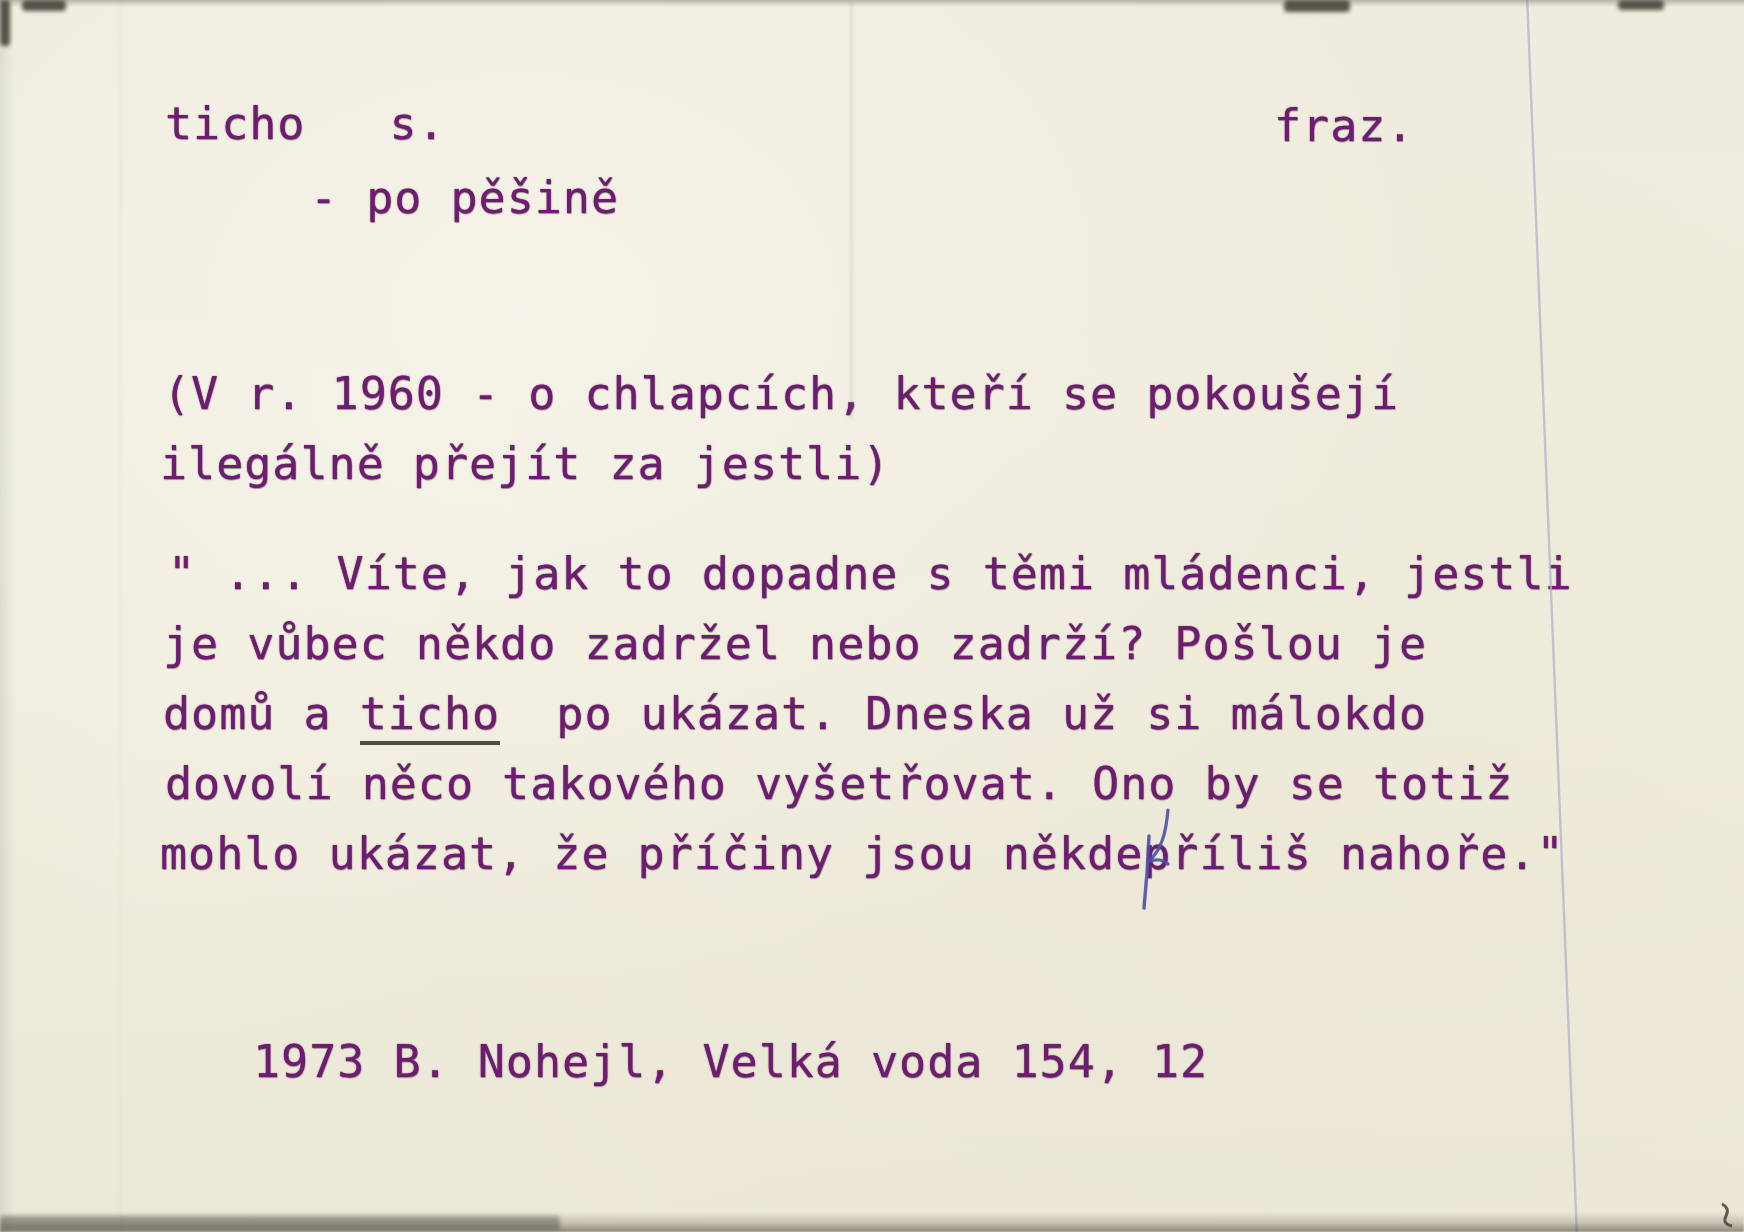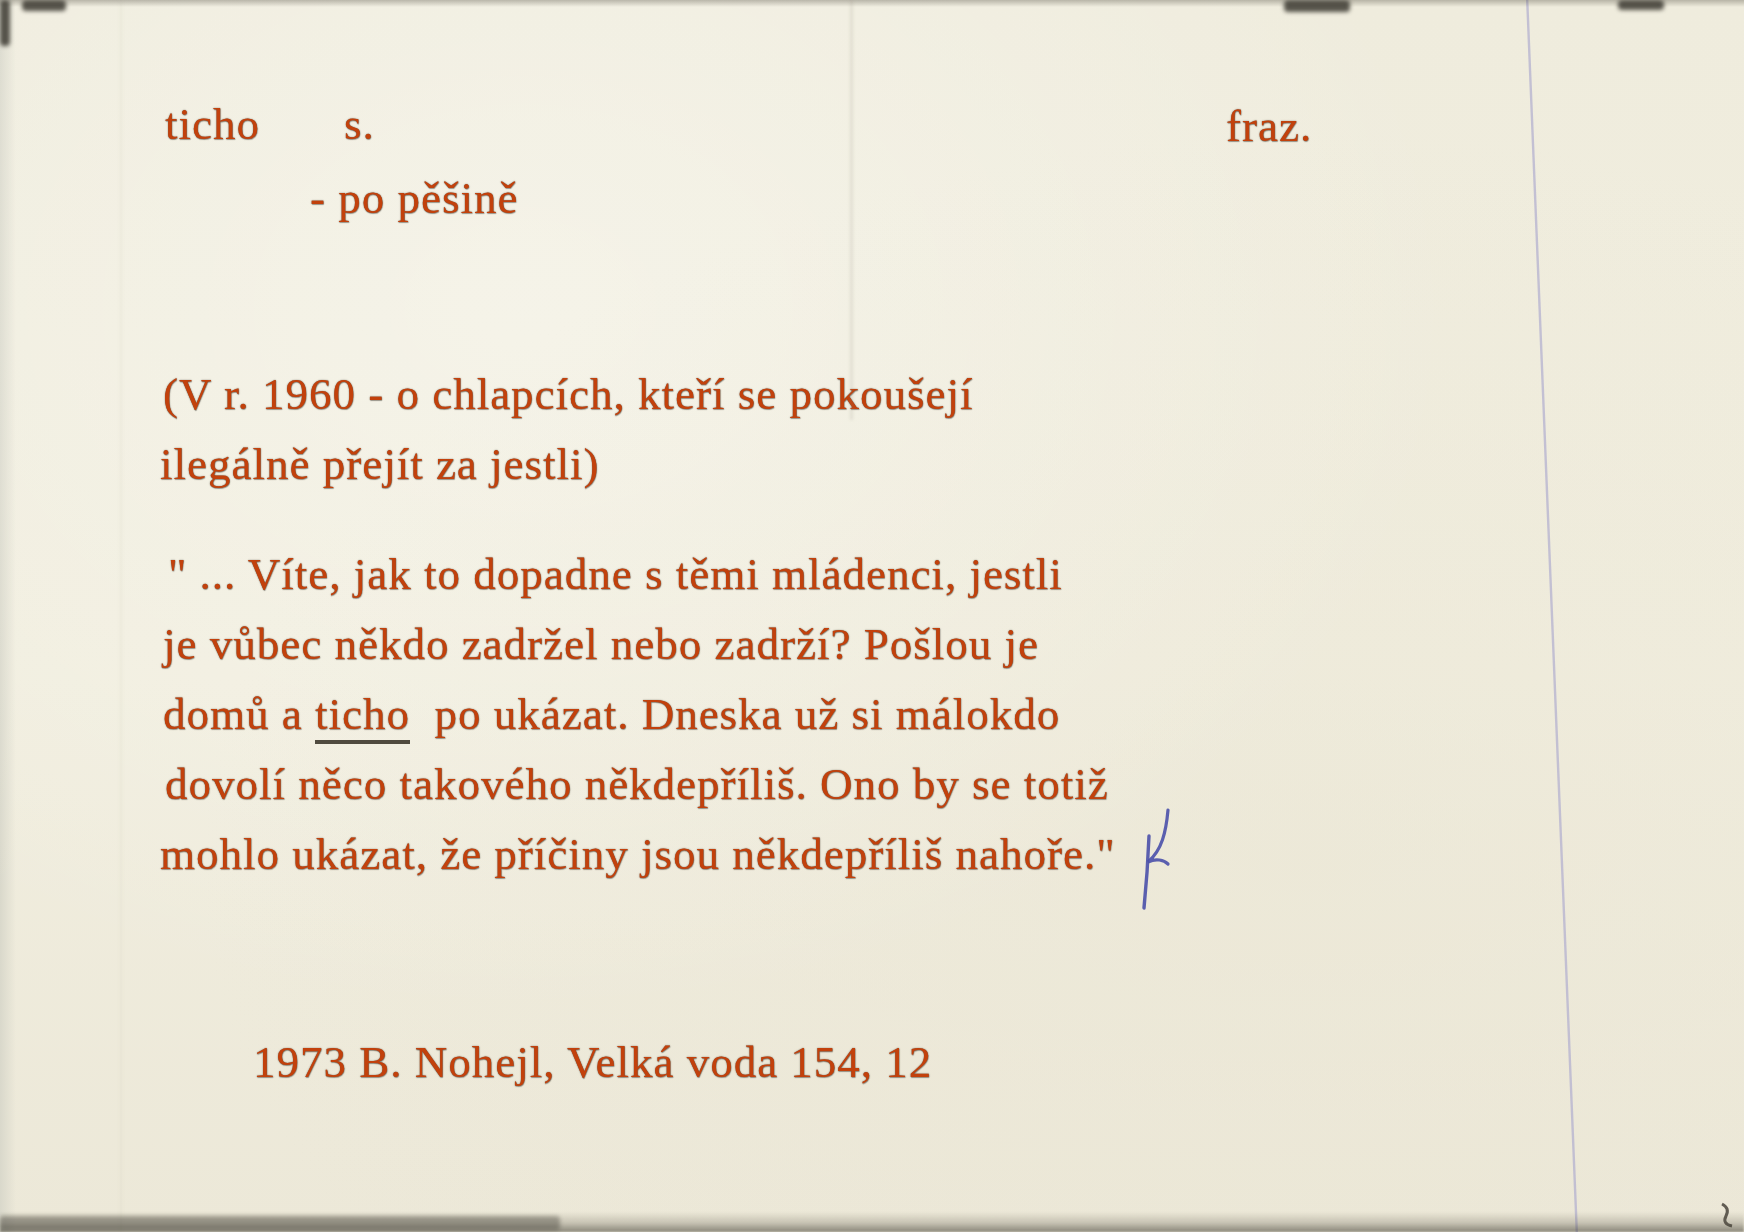--- a/index.html
+++ b/index.html
@@ -16,24 +16,23 @@
       radial-gradient(ellipse at 30% 25%, rgba(255,255,252,0.35), rgba(255,255,252,0) 55%),
       radial-gradient(ellipse at 75% 70%, rgba(233,228,210,0.45), rgba(233,228,210,0) 60%),
       linear-gradient(90deg, #d9d8cb 0px, rgba(217,216,203,0) 16px),
       linear-gradient(180deg, #efecdd 0%, #f1eedf 55%, #ece8d8 100%);
   }
   .txt{
     position:absolute;
     font-size:45px;
     line-height:56px;
     letter-spacing:1px;
-    color:#c2410c;
+    color:#701a75;
     white-space:pre;
     text-shadow:0 0 1.3px rgba(62,56,46,0.85), 0.5px 0.5px 0.8px rgba(62,56,46,0.4);
-    font-family:Liberation Serif, serif;
   }
   .kw-underline{
     border-bottom:4px solid rgba(62,56,46,0.9);
     padding-bottom:1px;
   }
   .pos-gap{margin-left:84px;}
   .smudge{
     position:absolute;
     background:rgba(48,45,38,0.8);
     filter:blur(2px);
@@ -55,31 +54,31 @@
   }
   svg.overlay{position:absolute;inset:0;pointer-events:none;}
 </style>
 </head>
 <body>
 
 <div class="paper"></div>
 
 <div class="txt" style="left:165px;top:96px;"><span>ticho</span><span class="pos-gap">s.</span></div>
 
-<div class="txt" style="left:1226px;top:98px;">fraz.</div>
+<div class="txt" style="left:1274px;top:98px;">fraz.</div>
 
 <div class="txt" style="left:310px;top:170px;text-align:right;">- po pěšině</div>
 
 <div class="txt" style="left:163px;top:366px;">(V r. 1960 - o chlapcích, kteří se pokoušejí</div>
 <div class="txt" style="left:160px;top:436px;">ilegálně přejít za jestli)</div>
 
 <div class="txt" style="left:168px;top:546px;">" ... Víte, jak to dopadne s těmi mládenci, jestli</div>
 <div class="txt" style="left:163px;top:616px;">je vůbec někdo zadržel nebo zadrží? Pošlou je</div>
 <div class="txt" style="left:163px;top:686px;"><span>domů a </span><span class="kw-underline">ticho</span><span>  po ukázat. Dneska už si málokdo</span></div>
-<div class="txt" style="left:165px;top:756px;">dovolí něco takového někdepříliš. Ono by se totiž</div>
+<div class="txt" style="left:165px;top:756px;">dovolí něco takového vyšetřovat. Ono by se totiž</div>
 <div class="txt" style="left:160px;top:826px;">mohlo ukázat, že příčiny jsou někdepříliš nahoře."</div>
 
 <div class="txt" style="left:253px;top:1034px;">1973 B. Nohejl, Velká voda 154, 12</div>
 
 <svg class="overlay" width="1744" height="1232" viewBox="0 0 1744 1232">
   <line x1="1527" y1="-5" x2="1577" y2="1237" stroke="#b5b2d0" stroke-width="2.4" opacity="0.75"></line>
   <path d="M 1168 810 C 1166 832, 1162 850, 1148 862 C 1156 858, 1164 860, 1168 864" fill="none" stroke="#4a50aa" stroke-width="3.2" stroke-linecap="round" opacity="0.9"></path>
   <path d="M 1149 836 C 1148 862, 1146 888, 1144 908" fill="none" stroke="#4a50aa" stroke-width="3.4" stroke-linecap="round" opacity="0.9"></path>
   <path d="M 1722 1204 q 8 4 4 12 q -4 8 6 10" fill="none" stroke="#3e3a32" stroke-width="3" opacity="0.8"></path>
 </svg>

